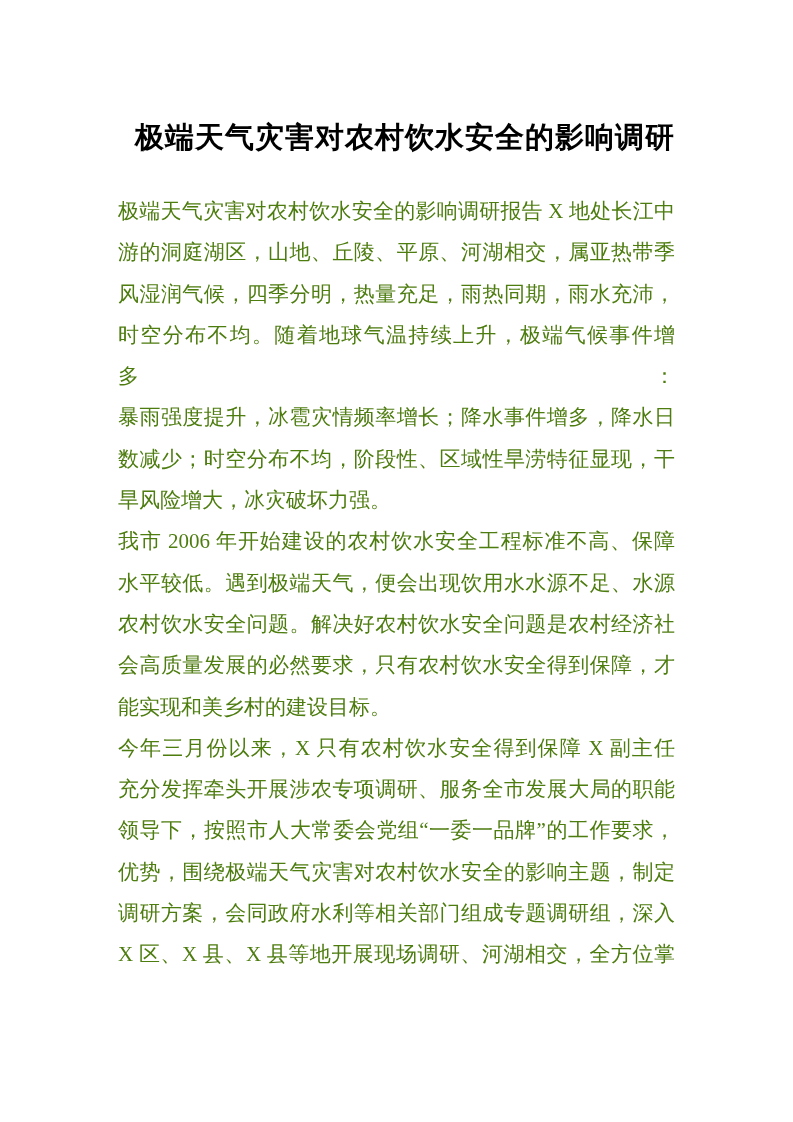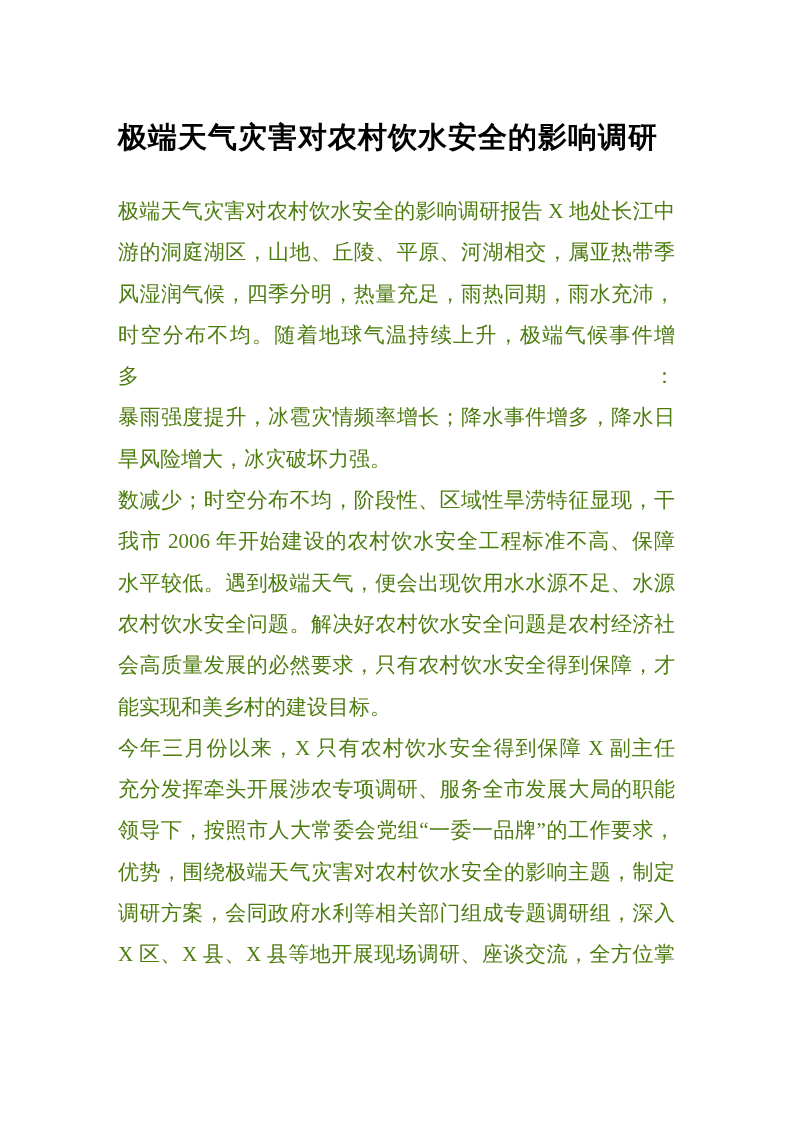--- a/index.html
+++ b/index.html
@@ -17,21 +17,21 @@
     box-sizing: border-box;
     padding: 0 118px;
     font-family: "Liberation Serif", "DejaVu Serif", serif;
     color: #000000;
   }
   .title {
     margin: 112px 0 0 0;
     font-size: 29px;
     font-weight: bold;
     line-height: 50px;
-    text-align: left;
+    text-align: right;
     color: #000000;
   }
   .title .title-line {
     letter-spacing: 1px;
   }
   .doc-body {
     margin-top: 29px;
     font-size: 21px;
     line-height: 41.3px;
     color: #4d7c0f;
@@ -57,32 +57,32 @@
     <div class="title-line">极端天气灾害对农村饮水安全的影响调研</div>
   </h1>
 
   <div class="doc-body">
     <div class="para">
         <div class="line">极端天气灾害对农村饮水安全的影响调研报告 X 地处长江中</div>
         <div class="line">游的洞庭湖区，山地、丘陵、平原、河湖相交，属亚热带季</div>
         <div class="line">风湿润气候，四季分明，热量充足，雨热同期，雨水充沛，</div>
         <div class="line">时空分布不均。随着地球气温持续上升，极端气候事件增多：</div>
         <div class="line">暴雨强度提升，冰雹灾情频率增长；降水事件增多，降水日</div>
+        <div class="line">数减少；时空分布不均，阶段性、区域性旱涝特征显现，干</div>
         <div class="line line-last">旱风险增大，冰灾破坏力强。</div>
-        <div class="line">数减少；时空分布不均，阶段性、区域性旱涝特征显现，干</div>
       </div>
     <div class="para">
         <div class="line">我市 2006 年开始建设的农村饮水安全工程标准不高、保障</div>
         <div class="line">水平较低。遇到极端天气，便会出现饮用水水源不足、水源</div>
         <div class="line">农村饮水安全问题。解决好农村饮水安全问题是农村经济社</div>
         <div class="line">会高质量发展的必然要求，只有农村饮水安全得到保障，才</div>
         <div class="line line-last">能实现和美乡村的建设目标。</div>
       </div>
     <div class="para">
         <div class="line">今年三月份以来，X 只有农村饮水安全得到保障 X 副主任</div>
         <div class="line">充分发挥牵头开展涉农专项调研、服务全市发展大局的职能</div>
         <div class="line">领导下，按照市人大常委会党组“一委一品牌”的工作要求，</div>
         <div class="line">优势，围绕极端天气灾害对农村饮水安全的影响主题，制定</div>
         <div class="line">调研方案，会同政府水利等相关部门组成专题调研组，深入</div>
-        <div class="line">X 区、X 县、X 县等地开展现场调研、座谈交流，全方位掌</div>
+        <div class="line">X 区、X 县、X 县等地开展现场调研、河湖相交，全方位掌</div>
       </div>
   </div>
 </div>
 
 </body></html>

